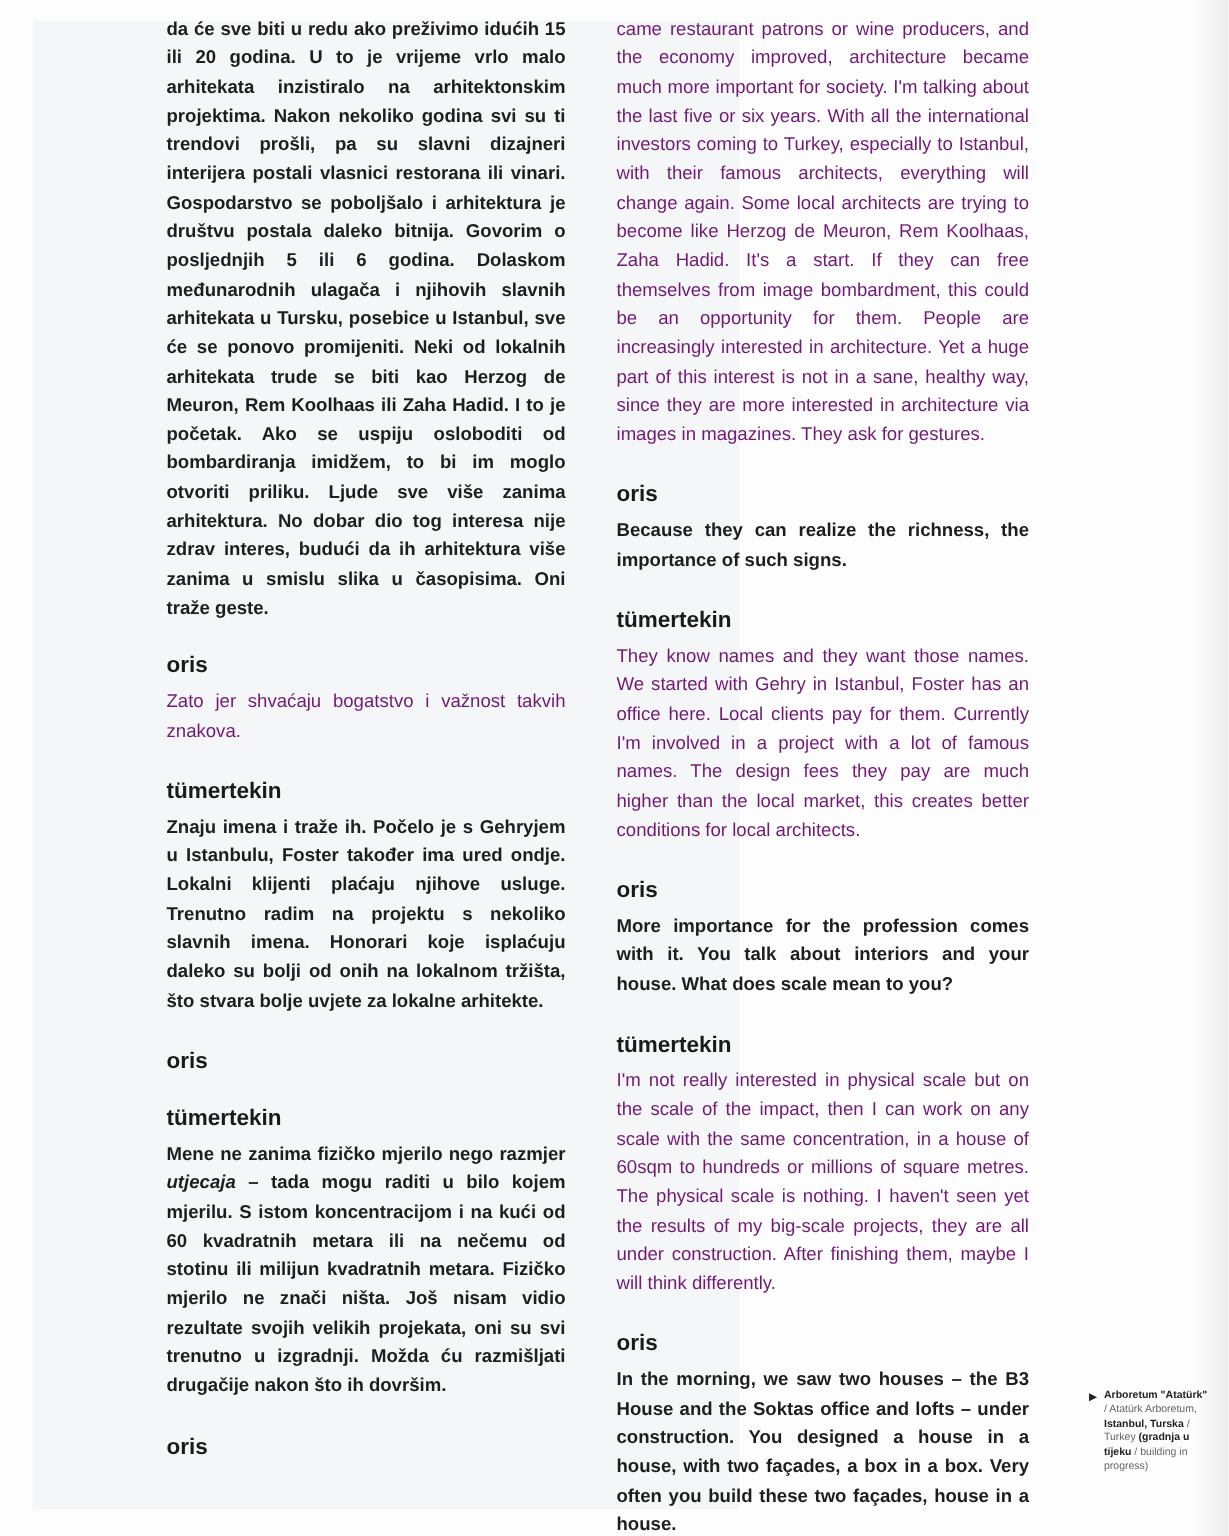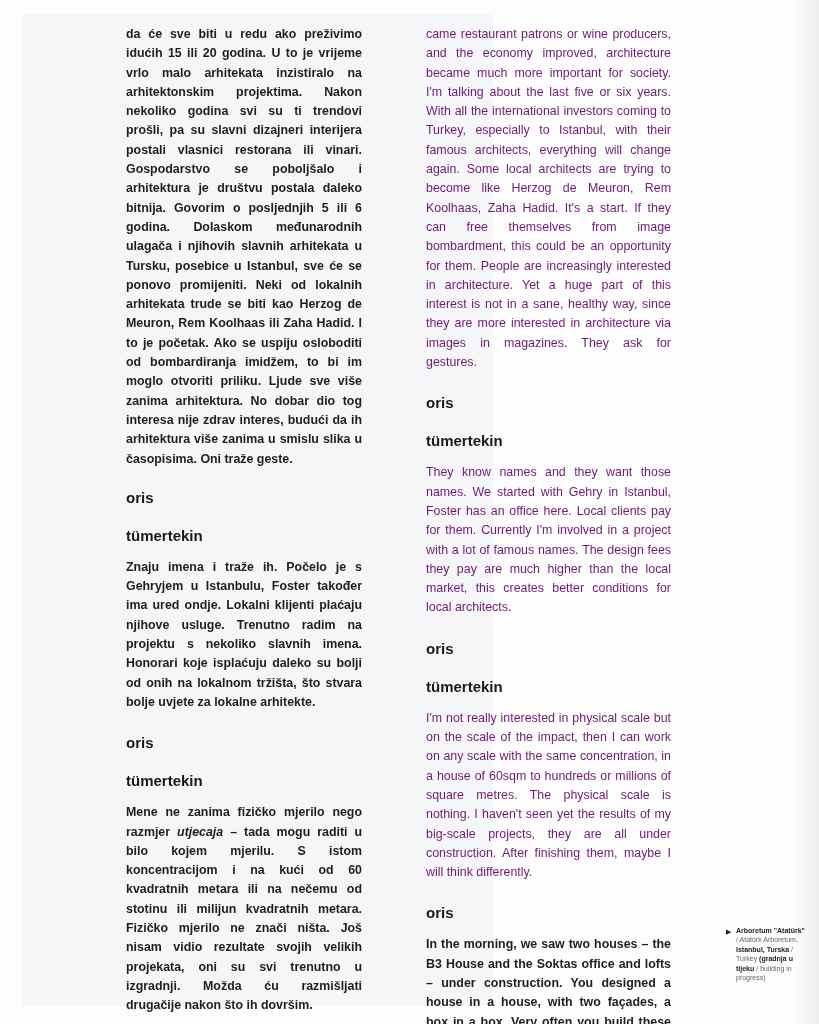--- a/index.html
+++ b/index.html
@@ -17,21 +17,21 @@
       position: absolute; left: 22px; top: 14px; width: 471px; height: 992px;
       background: #f5f6f7;
     }
     .col {
       position: absolute; top: 10px;
       font-size: 12.4px; line-height: 19.3px;
     }
     .col-left { left: 111px; width: 266px; }
     .col-right { left: 411px; width: 275px; }
     .col p {
-      margin: 15px; text-align: justify;
+      margin: 0; text-align: justify;
       hyphens: auto;
     }
     .col p.bold { font-weight: bold; color: #1e1e1e; }
     .col p.reg { color: #701a75; }
     .speaker {
       font-size: 15px; font-weight: bold; color: #1a1a1a;
       margin: 0; line-height: 14px;
     }
     .block { margin-bottom: 24px; }
     .block .speaker { margin-bottom: 7px; }
@@ -54,20 +54,21 @@
 
 <div class="panel"></div>
 <div class="page-shadow"></div>
 
 <div class="col col-left">
   <div class="block b0">
     <p class="bold">da će sve biti u redu ako preživimo idućih 15 ili 20 godina. U to je vrijeme vrlo malo arhitekata inzistiralo na arhitektonskim projektima. Nakon nekoliko godina svi su ti trendovi prošli, pa su slavni dizajneri interijera postali vlasnici restorana ili vinari. Gospodarstvo se poboljšalo i arhitektura je društvu postala daleko bitnija. Govorim o posljednjih 5 ili 6 godina. Dolaskom međunarodnih ulagača i njihovih slavnih arhitekata u Tursku, posebice u Istanbul, sve će se ponovo promijeniti. Neki od lokalnih arhitekata trude se biti kao Herzog de Meuron, Rem Koolhaas ili Zaha Hadid. I to je početak. Ako se uspiju osloboditi od bombardiranja imidžem, to bi im moglo otvoriti priliku. Ljude sve više zanima arhitektura. No dobar dio tog interesa nije zdrav interes, budući da ih arhitektura više zanima u smislu slika u časopisima. Oni traže geste.</p>
   </div>
   <div class="block">
     <p class="speaker">oris</p>
+    <p class="reg">Zato jer shvaćaju bogatstvo i važnost takvih znakova.</p>
   </div>
   <div class="block">
     <p class="speaker">tümertekin</p>
     <p class="bold">Znaju imena i traže ih. Počelo je s Gehryjem u Istanbulu, Foster također ima ured ondje. Lokalni klijenti plaćaju njihove usluge. Trenutno radim na projektu s nekoliko slavnih imena. Honorari koje isplaćuju daleko su bolji od onih na lokalnom tržišta, što stvara bolje uvjete za lokalne arhitekte.</p>
   </div>
   <div class="block">
     <p class="speaker">oris</p>
   </div>
   <div class="block">
     <p class="speaker">tümertekin</p>
@@ -79,27 +80,29 @@
   </div>
 
 </div>
 
 <div class="col col-right">
   <div class="block b0">
     <p class="reg">came restaurant patrons or wine producers, and the economy improved, architecture became much more important for society. I'm talking about the last five or six years. With all the international investors coming to Turkey, especially to Istanbul, with their famous architects, everything will change again. Some local architects are trying to become like Herzog de Meuron, Rem Koolhaas, Zaha Hadid. It's a start. If they can free themselves from image bombardment, this could be an opportunity for them. People are increasingly interested in architecture. Yet a huge part of this interest is not in a sane, healthy way, since they are more interested in architecture via images in magazines. They ask for gestures.</p>
   </div>
   <div class="block">
     <p class="speaker">oris</p>
+    <p class="bold">Because they can realize the richness, the importance of such signs.</p>
   </div>
   <div class="block">
     <p class="speaker">tümertekin</p>
     <p class="reg">They know names and they want those names. We started with Gehry in Istanbul, Foster has an office here. Local clients pay for them. Currently I'm involved in a project with a lot of famous names. The design fees they pay are much higher than the local market, this creates better conditions for local architects.</p>
   </div>
   <div class="block">
     <p class="speaker">oris</p>
+    <p class="bold">More importance for the profession comes with it. You talk about interiors and your house. What does scale mean to you?</p>
   </div>
   <div class="block">
     <p class="speaker">tümertekin</p>
     <p class="reg">I'm not really interested in physical scale but on the scale of the impact, then I can work on any scale with the same concentration, in a house of 60sqm to hundreds or millions of square metres. The physical scale is nothing. I haven't seen yet the results of my big-scale projects, they are all under construction. After finishing them, maybe I will think differently.</p>
   </div>
   <div class="block">
     <p class="speaker">oris</p>
     <p class="bold">In the morning, we saw two houses – the B3 House and the Soktas office and lofts – under construction. You designed a house in a house, with two façades, a box in a box. Very often you build these two façades, house in a house.</p>
   </div>
 

